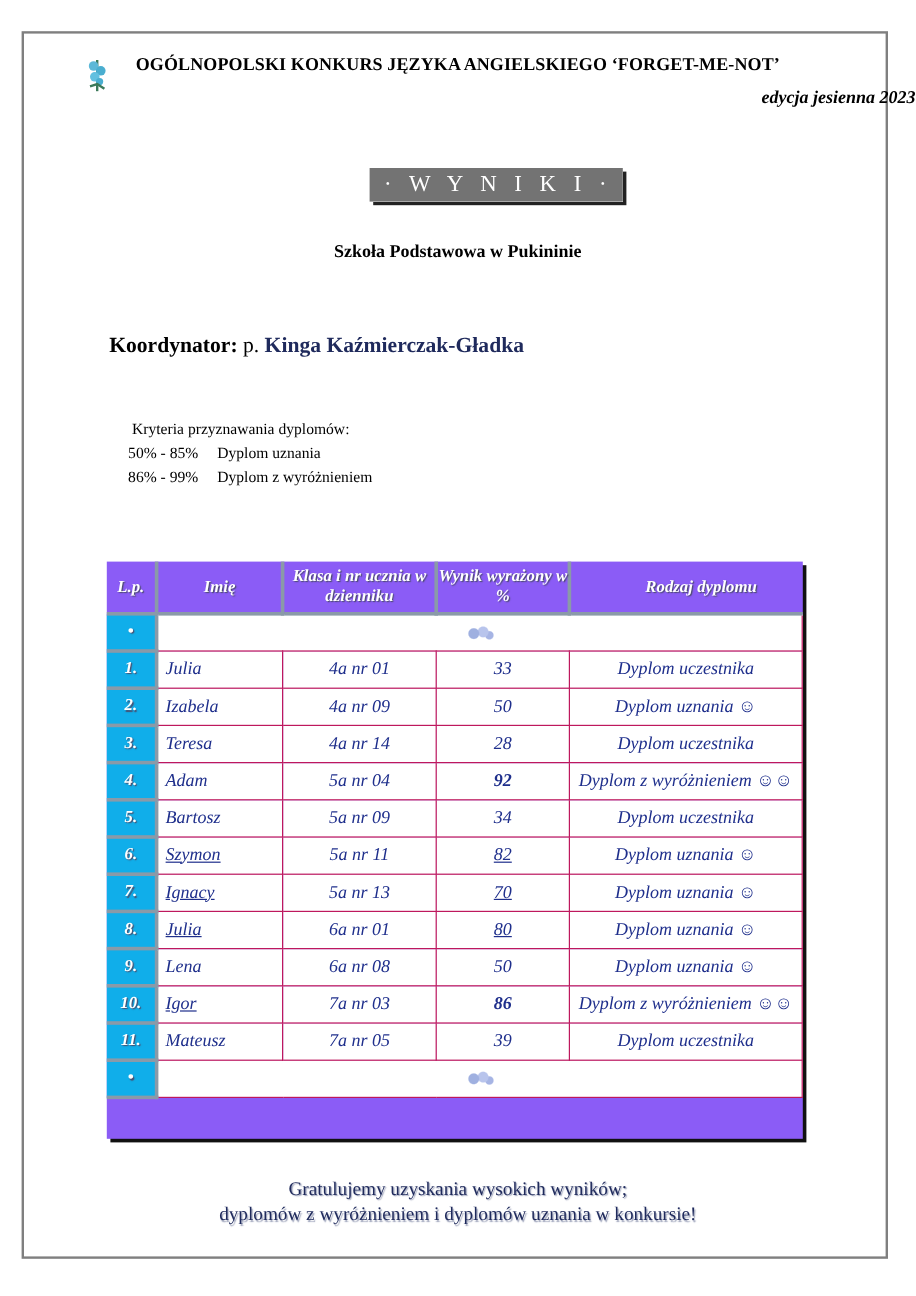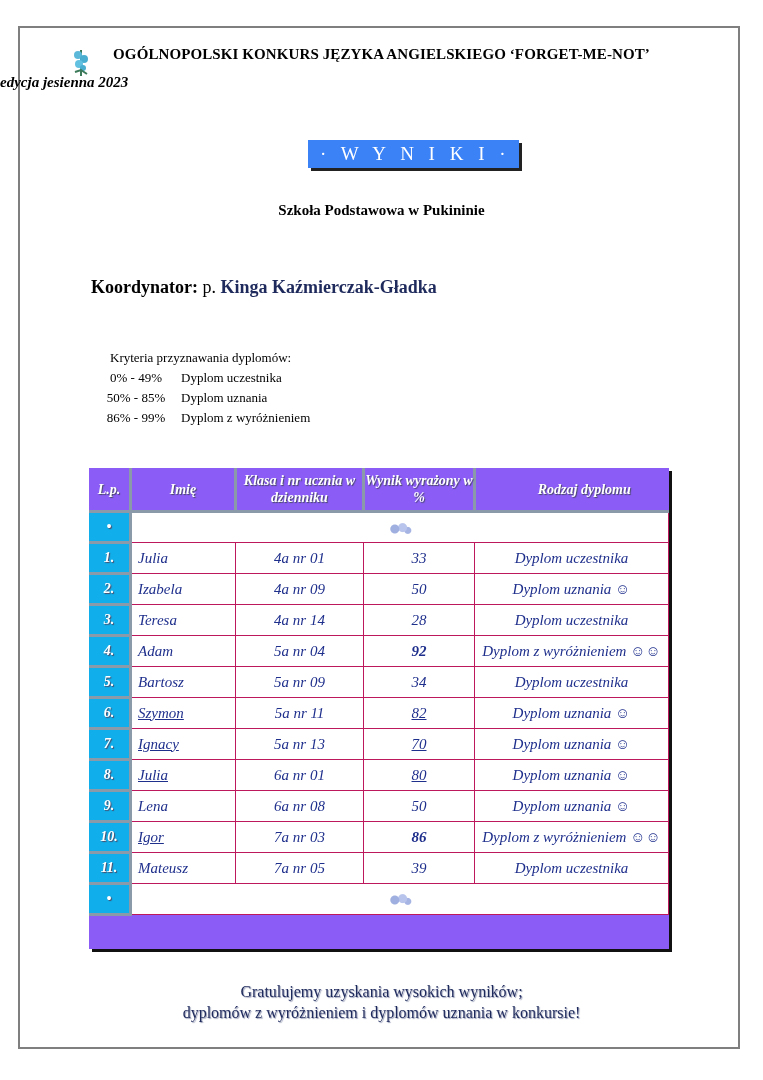--- a/index.html
+++ b/index.html
@@ -3,24 +3,24 @@
 <meta charset="utf-8">
 <style>
   html, body { margin:0; padding:0; background:#ffffff; }
   body { width:763px; height:1080px; position:relative; overflow:hidden;
          font-family:"Liberation Serif", "DejaVu Serif", serif; color:#000; }
   .page-frame { position:absolute; left:18px; top:26px; width:722px; height:1023px;
                 border:2px solid #7f7f7f; box-sizing:border-box; }
   .logo { position:absolute; left:72px; top:46px; width:18px; height:32px; }
   .title { position:absolute; left:0; width:763px; text-align:center; top:46px;
            font-size:15px; font-weight:bold; letter-spacing:0.1px; }
-  .subtitle { position:absolute; left:0; width:763px; text-align:left; top:74px;
+  .subtitle { position:absolute; left:0; width:763px; text-align:right; top:74px;
               font-size:15px; font-weight:bold; font-style:italic; }
   .wyniki-wrap { position:absolute; left:308px; top:143px; }
-  .wyniki { background:#3b82f6; color:#fff; font-size:19px; letter-spacing:5px;
+  .wyniki { background:#737373; color:#fff; font-size:19px; letter-spacing:5px;
             padding:3px 8px 4px 12px; font-weight:normal; box-shadow:3px 3px 0 #222;
             font-family:"Liberation Serif", serif; }
   .school { position:absolute; left:0; width:763px; text-align:center; top:202px;
             font-size:15px; font-weight:bold; }
   .coord { position:absolute; left:91px; top:277px; font-size:18px; }
   .coord .lbl { font-weight:bold; }
   .coord .name { font-weight:bold; color:#1f2a5c; }
   .criteria { position:absolute; left:91px; top:348px; font-size:13px; line-height:20px;text-align:center; }
   .criteria .row { display:flex; }
   .criteria .rng { width:90px; }
@@ -72,24 +72,20 @@
 <div class="school">Szkoła Podstawowa w Pukininie</div>
 
 <div class="coord">
   <span class="lbl">Koordynator:</span>
   <span>p.</span>
   <span class="name">Kinga Kaźmierczak-Gładka</span>
 </div>
 
 <div class="criteria">
   <div>Kryteria przyznawania dyplomów:</div>
-  <div class="row">
-      <span class="rng">0% - 49%</span>
-      <span>Dyplom uczestnika</span>
-    </div>
   <div class="row">
       <span class="rng">50% - 85%</span>
       <span>Dyplom uznania</span>
     </div>
   <div class="row">
       <span class="rng">86% - 99%</span>
       <span>Dyplom z wyróżnieniem</span>
     </div>
 </div>
 

